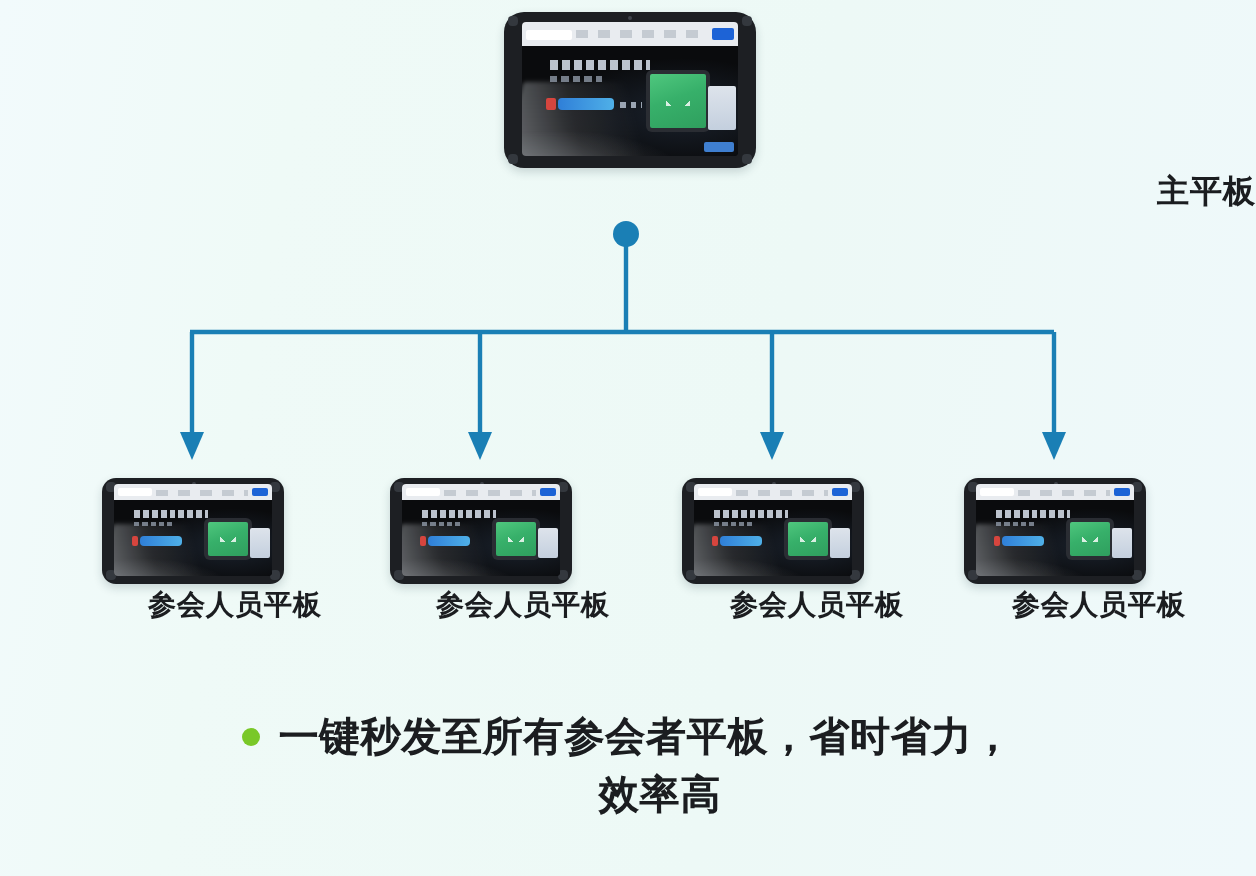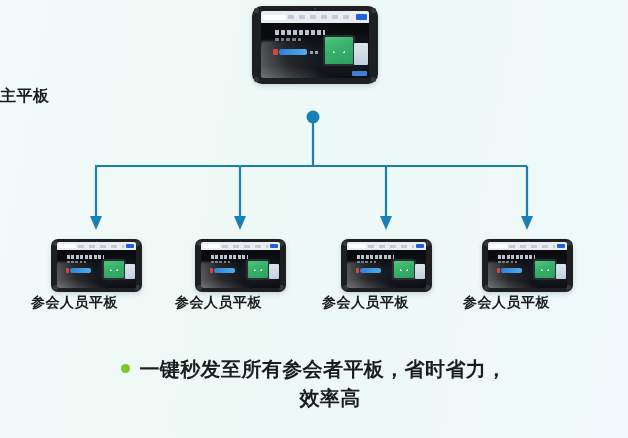--- a/index.html
+++ b/index.html
@@ -188,21 +188,21 @@
     position: absolute;
     right: 2%; bottom: 4%;
     width: 14%; height: 9%;
     background: #3f7fd0;
     border-radius: 1px;
   }
 
   
   .label {
     position: absolute;
-    text-align: left;
+    text-align: right;
     font-weight: 700;
     color: #1b1d20;
     white-space: nowrap;
     letter-spacing: .5px;
   }
   .label.master-label {
     left: 0; right: 0; top: 86px;
     font-size: 16px;
   }
   .label.node-label {
@@ -217,20 +217,21 @@
   
   .caption {
     position: absolute;
     left: 0; right: 0; top: 355px;
     text-align: center;
     font-size: 20px;
     font-weight: 700;
     color: #1b1d20;
     line-height: 1.45;
     letter-spacing: .4px;
+    font-family: Liberation Serif, serif;
   }
   .caption .bullet {
     display: inline-block;
     width: 9px; height: 9px;
     border-radius: 50%;
     background: #79c828;
     vertical-align: middle;
     margin-right: 9px;
     position: relative;
     top: -2px;

